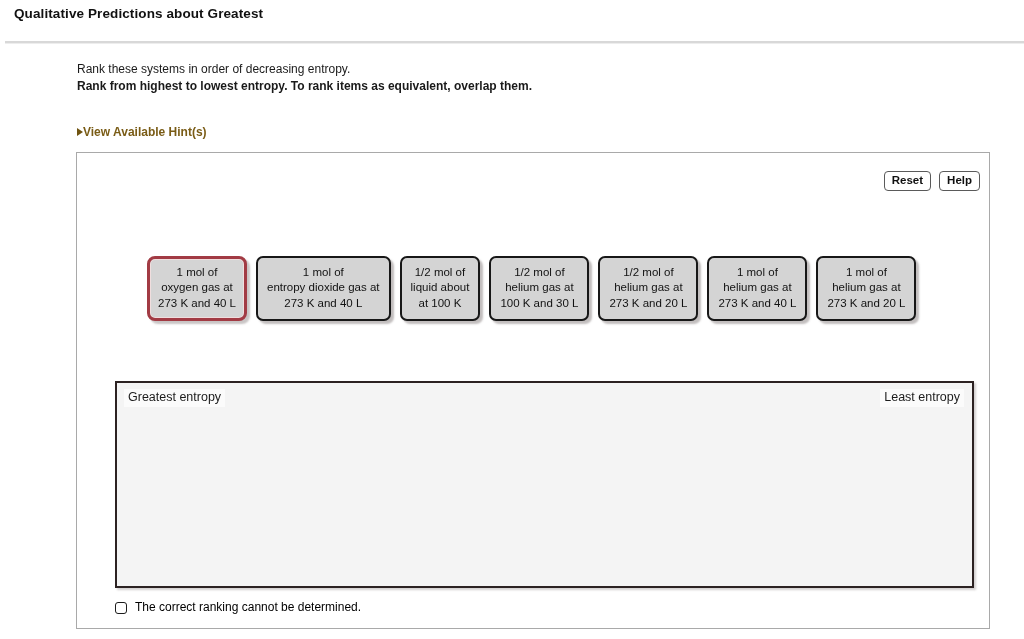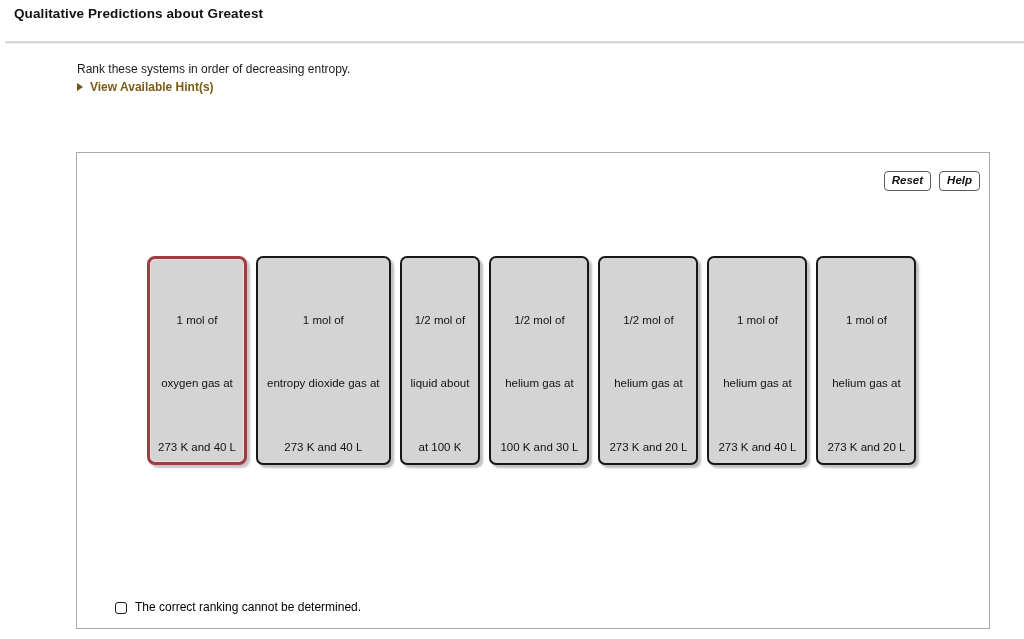--- a/index.html
+++ b/index.html
@@ -49,26 +49,26 @@
     font-size: 12px;
     line-height: 17px;
     color: #1a1a1a;
   }
   .prompt-line.normal { margin-bottom: 0; }
   .prompt-line.bold { font-weight: bold; margin-bottom: 10px; }
 
   #hint-toggle {
     display: inline-flex;
     align-items: center;
-    gap: 7px;
+    gap: 0;
     cursor: pointer;
     color: #7a5c16;
     font-weight: bold;
     font-size: 12px;
-    margin-top: 2px;
+    margin-top: 20px;
     user-select: none;
   }
   #hint-arrow {
     width: 0; height: 0;
     border-left: 6px solid #6f5310;
     border-top: 4.5px solid transparent;
     border-bottom: 4.5px solid transparent;
     display: inline-block;
   }
   #hint-label { text-decoration: none; }
@@ -98,21 +98,20 @@
     font-size: 11.5px;
     font-weight: bold;
     color: #101010;
     background: #ffffff;
     border: 1px solid #5a5a5a;
     border-radius: 4px;
     padding: 2px 7px 3px 7px;
     line-height: 13px;
     cursor: pointer;
     box-sizing: border-box;
-    font-style: italic;
   }
 
   
   #item-tray {
     position: absolute;
     left: 70px;
     top: 103px;
     display: flex;
     align-items: flex-start;
     gap: 9px;
@@ -132,21 +131,21 @@
     box-shadow: 3px 3px 2px rgba(120,110,110,0.45);
     white-space: nowrap;
   }
   .item-card.selected {
     border: 3px solid #a23b44;
     background: #d4d4d4;
     border-radius: 8px;
     box-shadow: 0 0 0 1px #f0dede inset, 3px 3px 2px rgba(120,110,110,0.40);
     padding: 6px 8px 7px 8px;
   }
-  .item-card .card-line { display: block; margin-top: 48px; }
+  .item-card .card-line { display: block; }
 
   
   #ranking-bin {
     position: absolute;
     left: 38px;
     top: 228px;
     width: 859px;
     height: 207px;
     box-sizing: border-box;
     background: #f4f4f4;
@@ -192,20 +191,21 @@
   }
 </style>
 </head>
 <body>
 
 <div id="page-title">Qualitative Predictions about Greatest</div>
 <div id="title-divider"></div>
 
 <div id="prompt-area">
   <div class="prompt-line normal">Rank these systems in order of decreasing entropy.</div>
+  <div class="prompt-line bold">Rank from highest to lowest entropy. To rank items as equivalent, overlap them.</div>
   <div id="hint-toggle">
     <span id="hint-arrow"></span>
     <span id="hint-label">View Available Hint(s)</span>
   </div>
 </div>
 
 <div id="answer-panel">
 
   <div id="panel-toolbar">
     <button class="tool-button">Reset</button>
@@ -243,19 +243,23 @@
         <span class="card-line">helium gas at</span>
         <span class="card-line">273 K and 40 L</span>
       </div>
       <div class="item-card">
         <span class="card-line">1 mol of</span>
         <span class="card-line">helium gas at</span>
         <span class="card-line">273 K and 20 L</span>
       </div>
     </div>
 
+  <div id="ranking-bin">
+    <span class="bin-label" id="bin-label-left">Greatest entropy</span>
+    <span class="bin-label" id="bin-label-right">Least entropy</span>
+  </div>
 
   <div id="cannot-determine-row">
     <span id="cannot-determine-box"></span>
     <span id="cannot-determine-label">The correct ranking cannot be determined.</span>
   </div>
 
 </div>
 
 </body></html>

